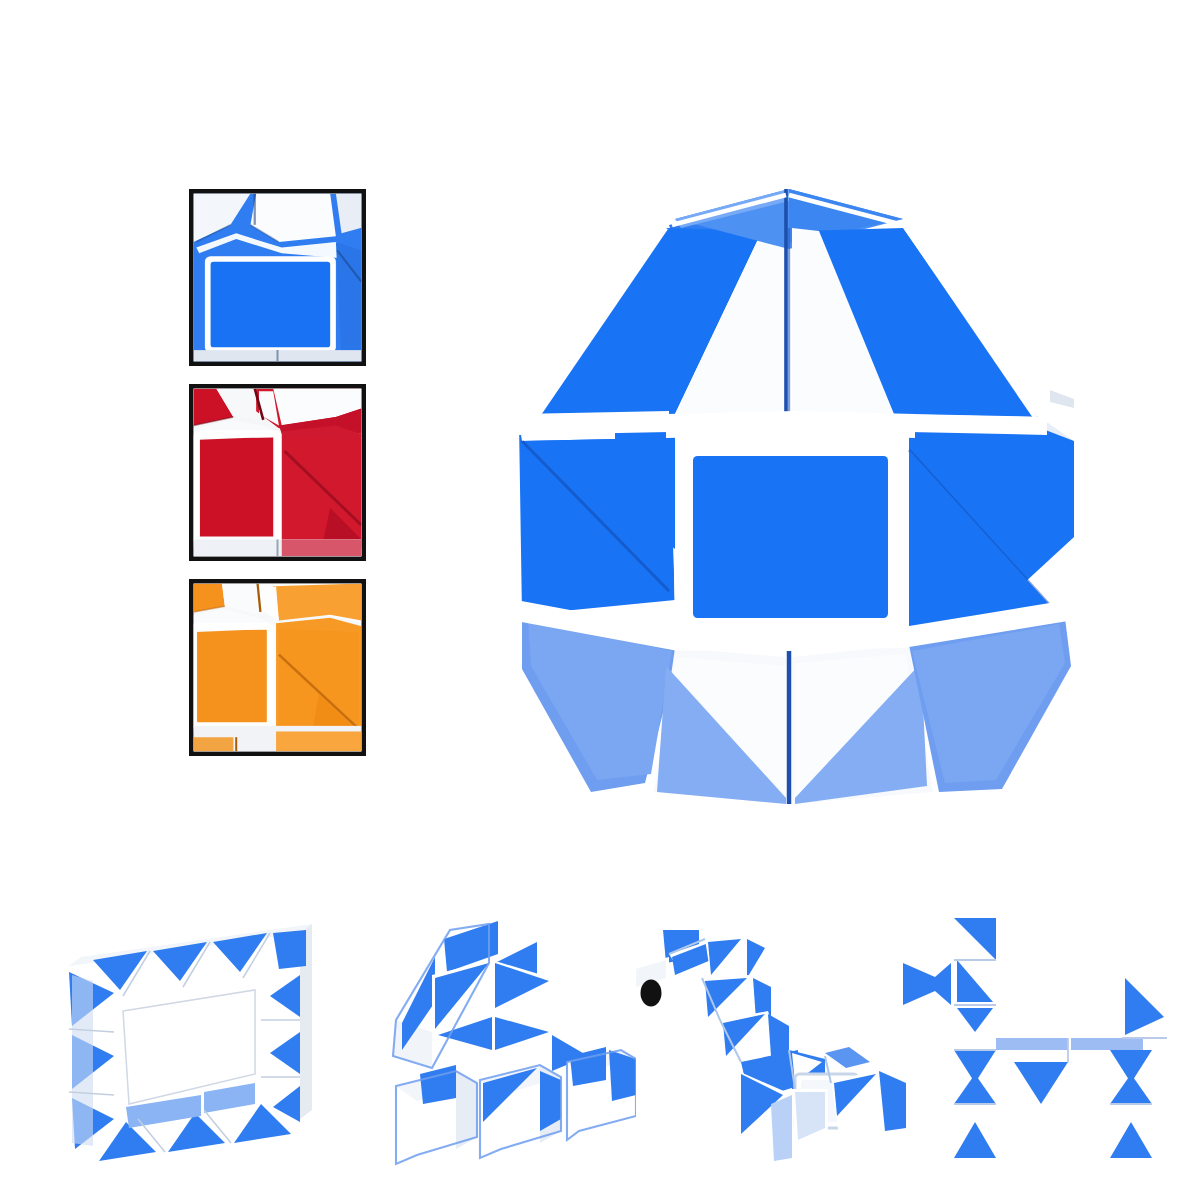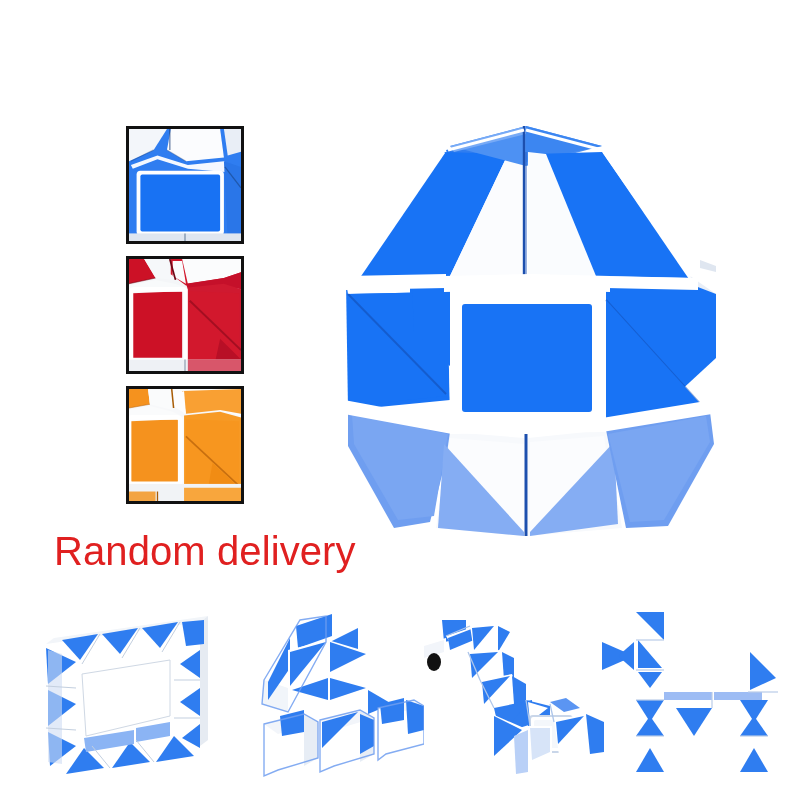--- a/index.html
+++ b/index.html
@@ -225,21 +225,20 @@
       <polygon points="264,310 374,292 374,306 264,324" fill="#ffffff"></polygon>
       <polygon points="112,310 268,308 268,324 112,326" fill="#ffffff"></polygon>
 
       <line x1="20" y1="170" x2="106" y2="44" stroke="#ffffff" stroke-width="3"></line>
       <line x1="352" y1="170" x2="266" y2="44" stroke="#ffffff" stroke-width="3"></line>
       <line x1="110" y1="42" x2="186" y2="22" stroke="#ffffff" stroke-width="3"></line>
       <line x1="188" y1="22" x2="264" y2="42" stroke="#ffffff" stroke-width="3"></line>
     </svg>
   </div>
 
-  <div class="headline">Random delivery</div>
 
   <div class="shape-row">
 
     <div class="shape-cell cell-0">
       <svg viewBox="0 0 196 196">
         <g>
 
           <polygon points="22,48 176,26 176,150 34,176 22,168" fill="#ffffff"></polygon>
 
           <polygon points="22,48 30,42 184,20 176,26" fill="#f2f5f9"></polygon>

